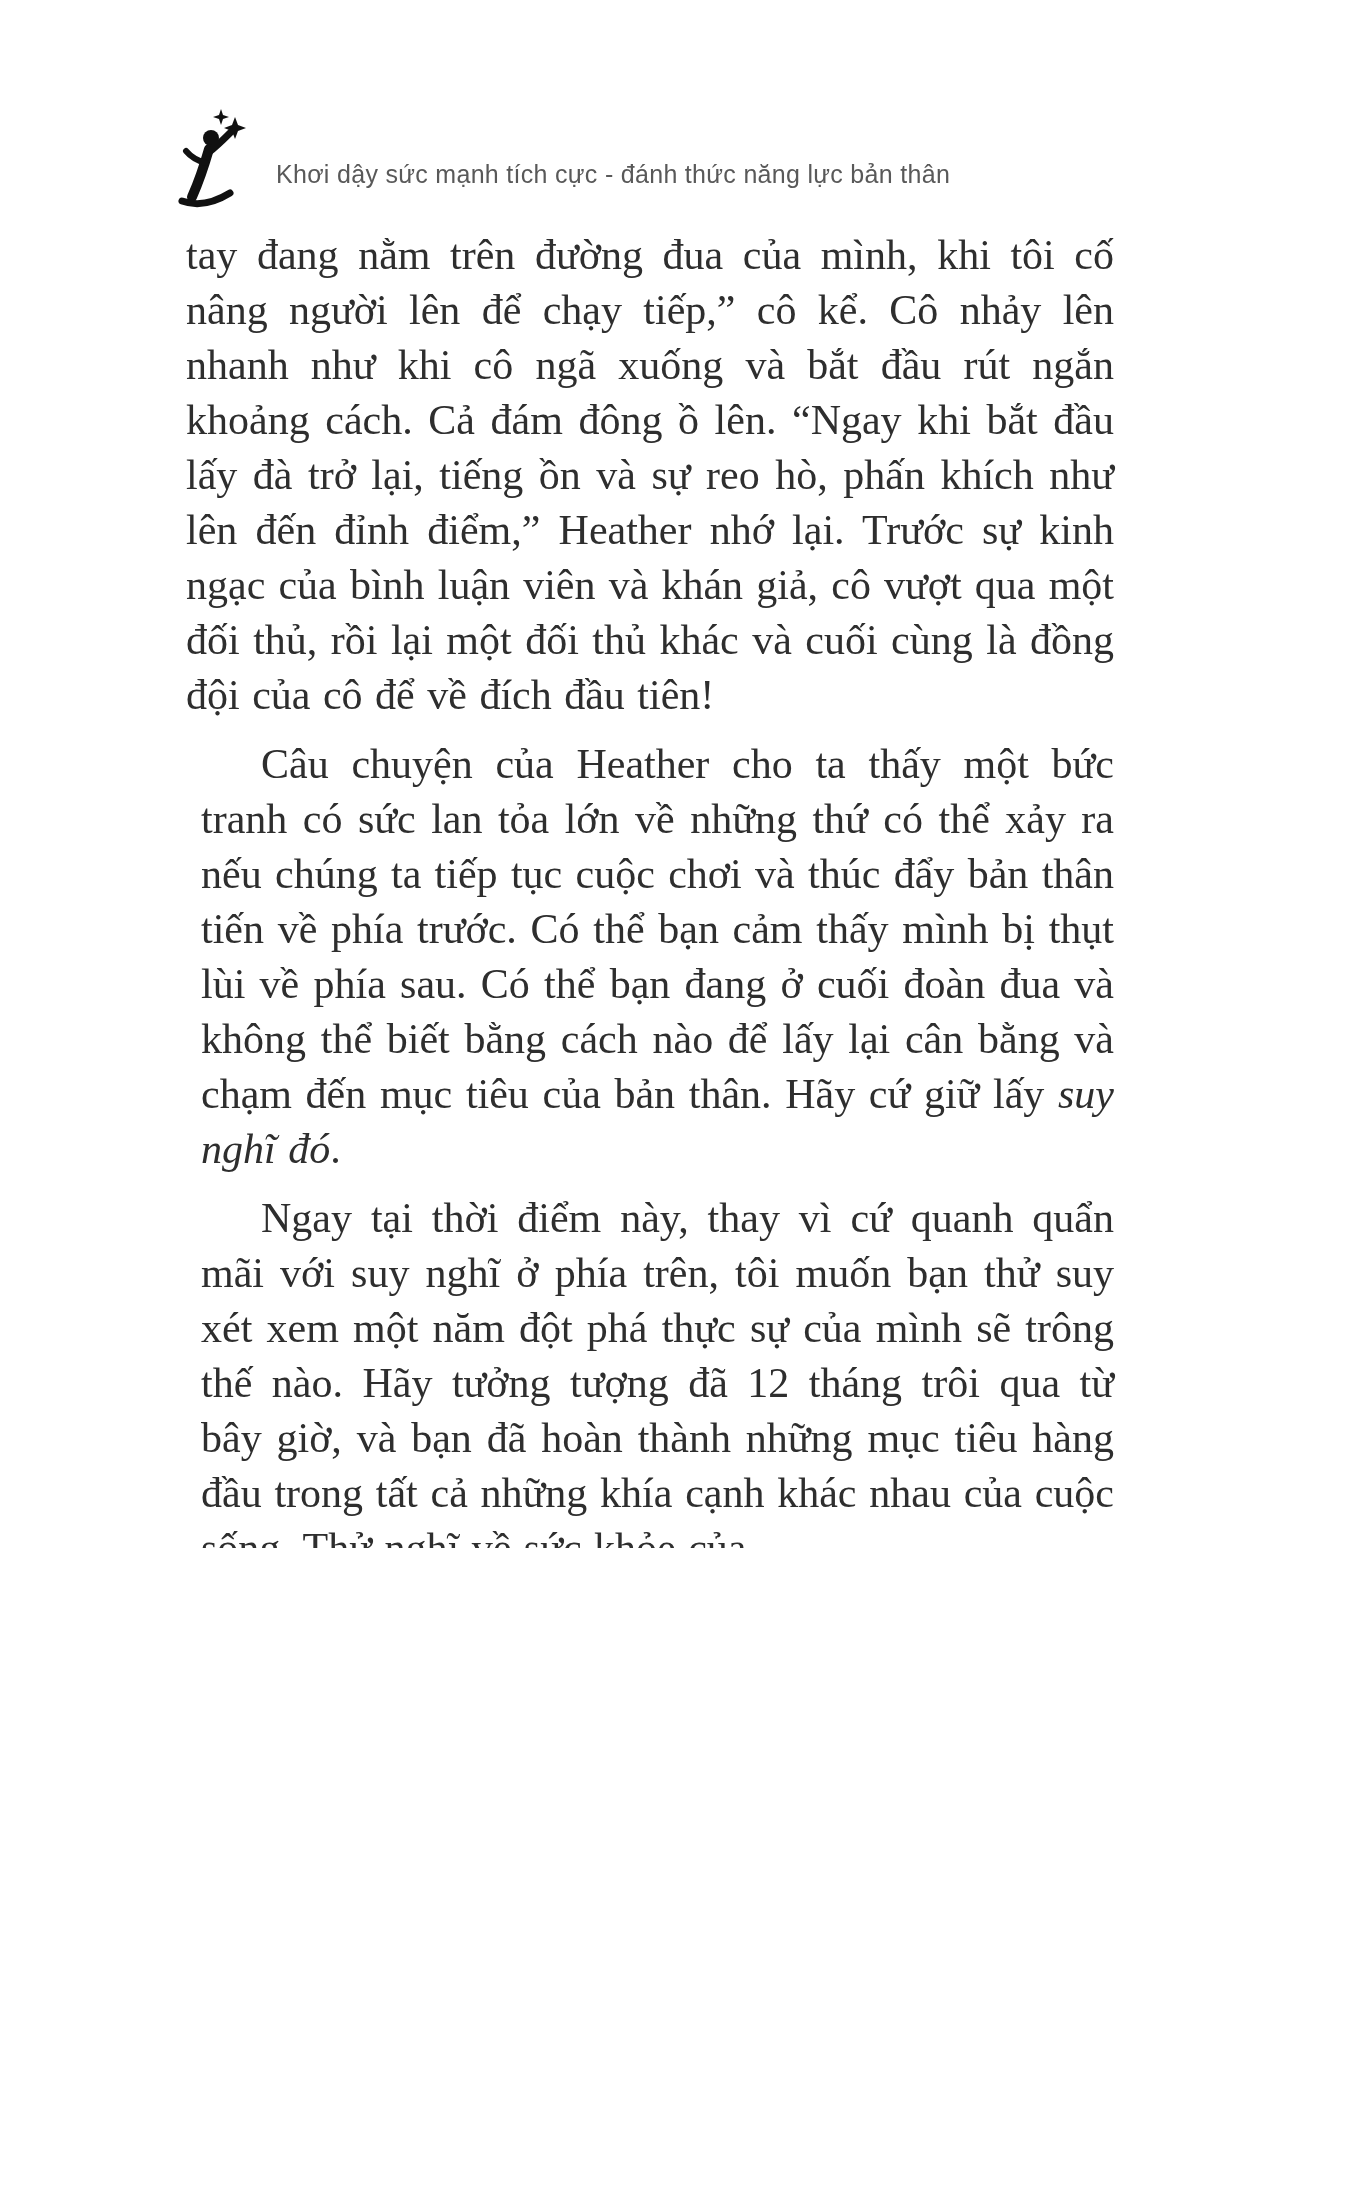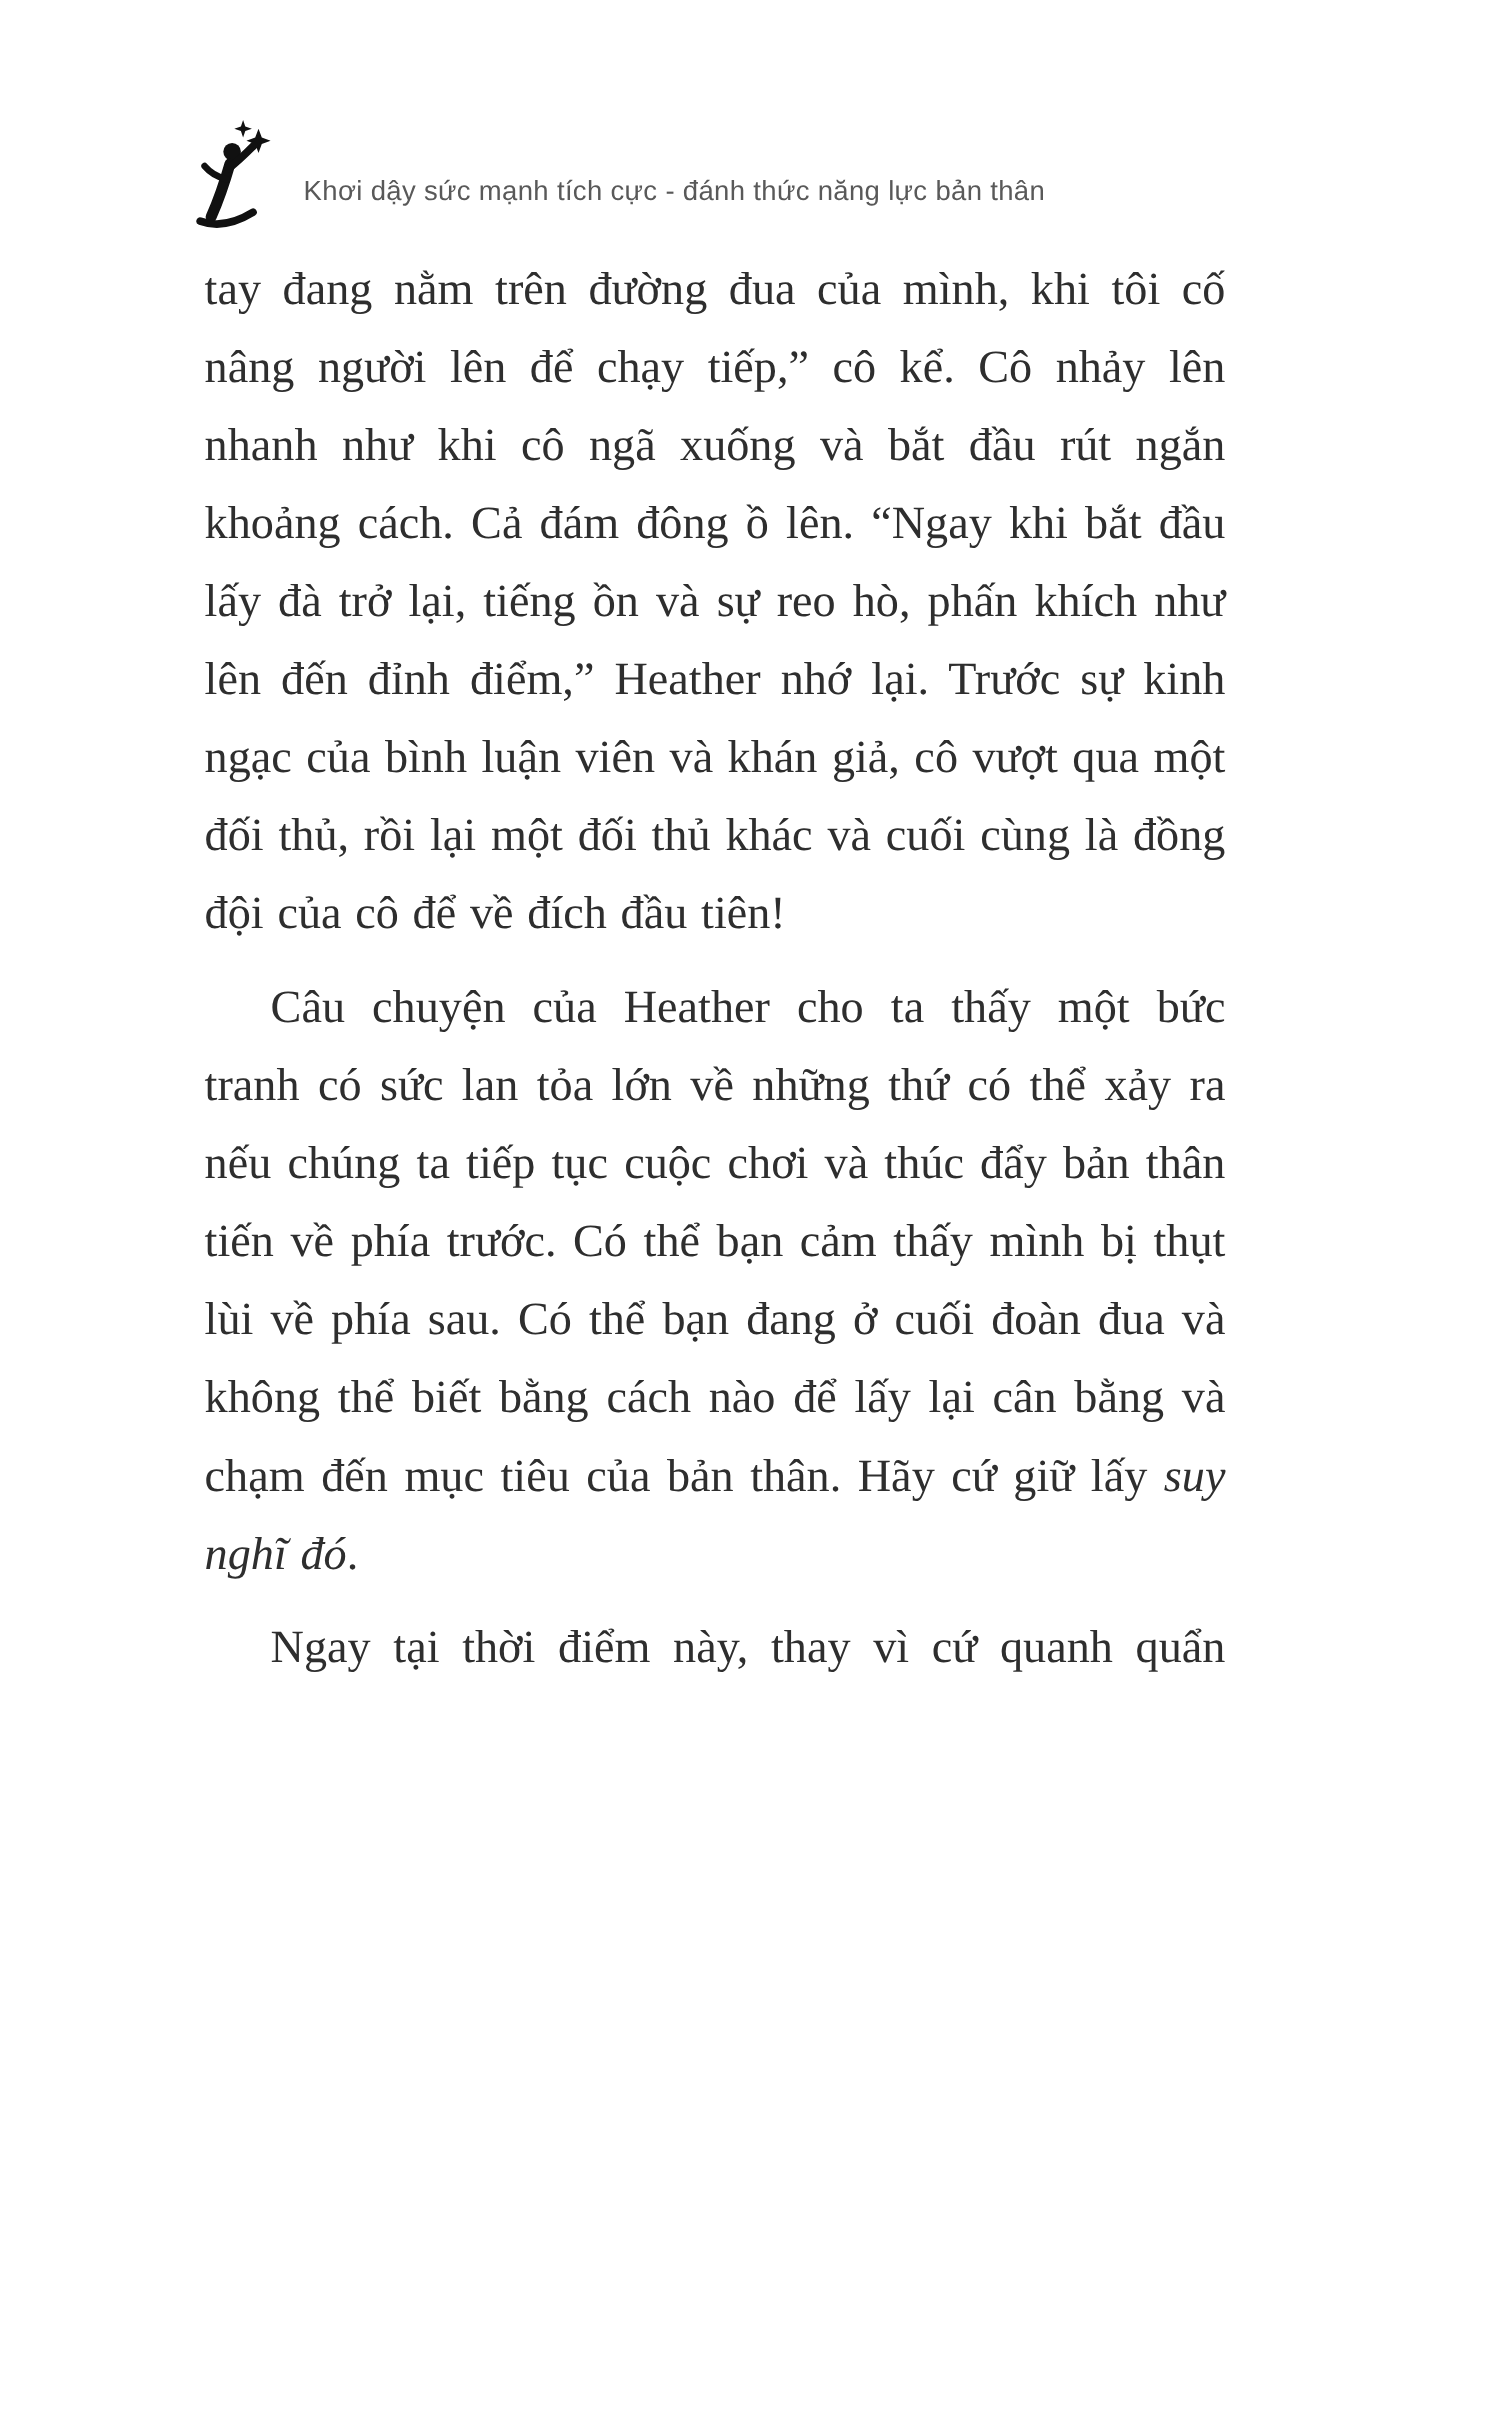--- a/index.html
+++ b/index.html
@@ -39,27 +39,28 @@
   }
   .body-text {
     position: absolute;
     top: 228px;
     left: 186px;
     width: 928px;
   }
   .body-text p {
     margin: 0 0 14px 0;
     font-size: 42px;
-    line-height: 71px;
+    line-height: 55px;
     text-align: justify;
     color: #2e2e2e;
     word-spacing: 2px;
   }
   .body-text p.indented {
     text-indent: 60px;
+    margin-left: 15px;
   }
   .body-text em {
     font-style: italic;
   }
   .page-number {
     position: absolute;
     left: 188px;
     top: 1948px;
     font-size: 40px;
     color: #2e2e2e;

